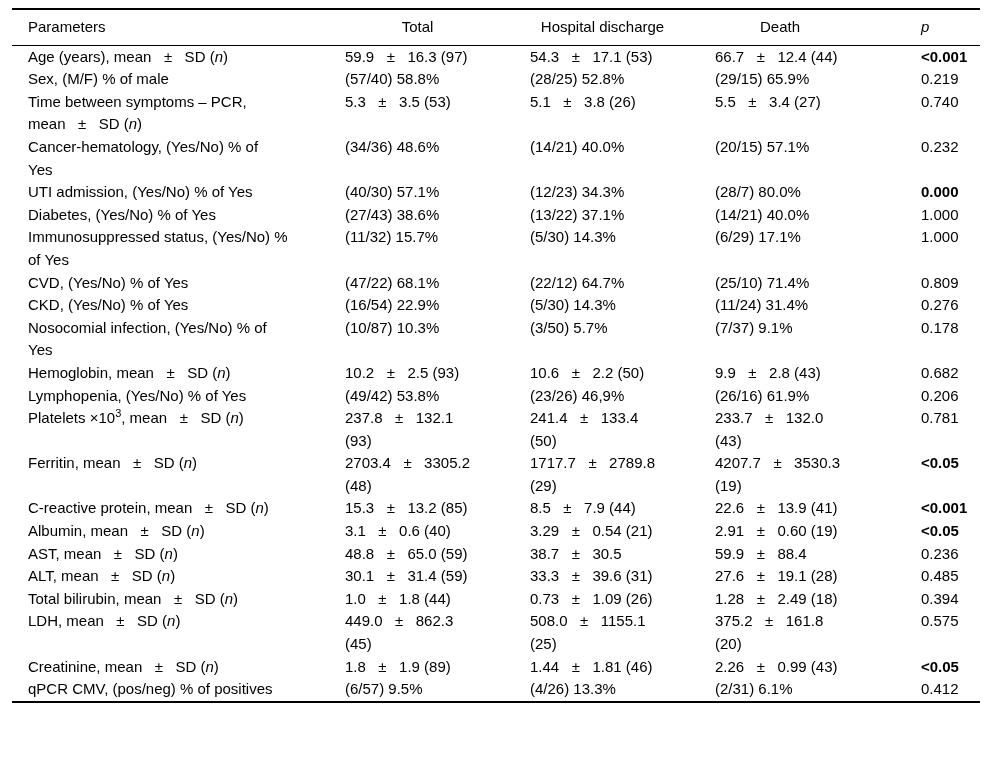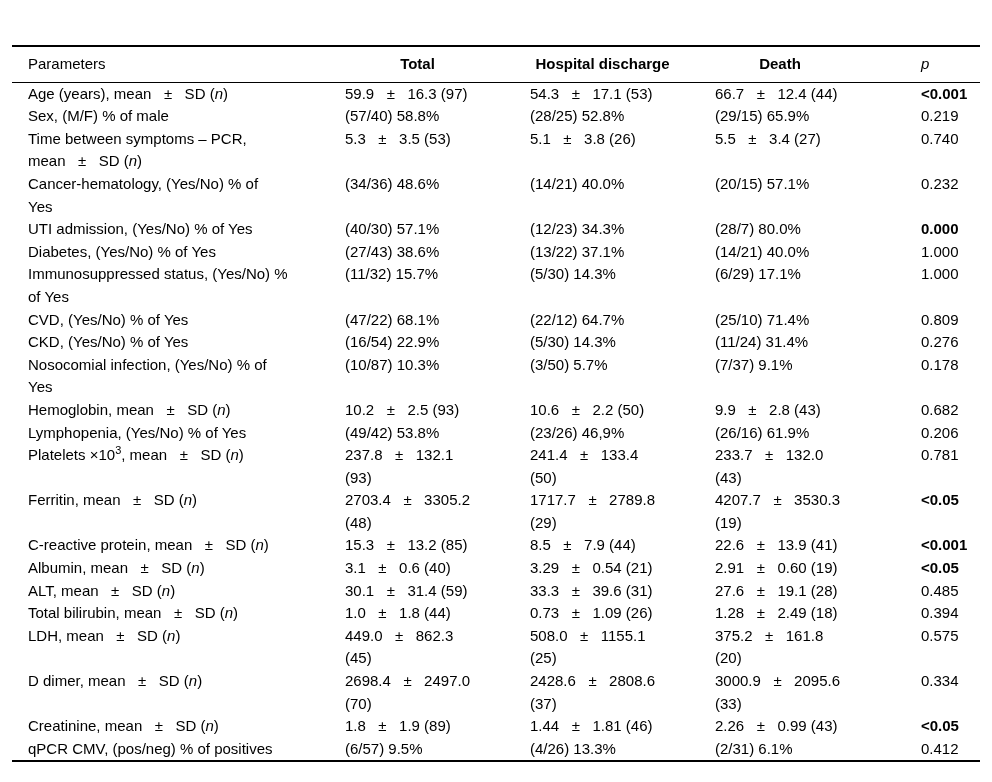--- a/index.html
+++ b/index.html
@@ -10,37 +10,36 @@
     font-family: "Liberation Sans", "DejaVu Sans", sans-serif;
     overflow: hidden;
   }
   .page { padding: 8px 12px 0 12px; }
   table.stats {
     width: 968px;
     border-collapse: collapse;
     table-layout: fixed;
     border-top: 2.5px solid #000;
     border-bottom: 2.5px solid #000;
-    margin-top: 37px;
   }
   th, td {
     font-size: 15px;
     font-weight: 400;
     text-align: left;
     vertical-align: top;
     padding: 0;
     white-space: pre-wrap;
     line-height: 22.6px;
   }
   thead th {
     border-bottom: 1.4px solid #000;
     padding-top: 6px;
     padding-bottom: 6px;
   }
-  th.center { text-align: center; padding-right: 40px; font-weight: bold; }
+  th.center { text-align: center; padding-right: 40px; }
   .italic { font-style: italic; }
   .bold { font-weight: 700; }
   .cell-param { padding-left: 16px; }
   th.cell-param { padding-left: 16px; }
   .cell-p { padding-left: 36px; }
   sup { font-size: 11px; line-height: 0; }
   i { font-style: italic; }
 </style>
 </head>
 <body>
@@ -180,20 +179,27 @@
           <td class="cell-p bold">&lt;0.001</td>
         </tr>
         <tr>
           <td class="cell-param">Albumin, mean   ±   SD (<i>n</i>)</td>
           <td class="cell-total">3.1   ±   0.6 (40)</td>
           <td class="cell-discharge">3.29   ±   0.54 (21)</td>
           <td class="cell-death">2.91   ±   0.60 (19)</td>
           <td class="cell-p bold">&lt;0.05</td>
         </tr>
         <tr>
+          <td class="cell-param">AST, mean   ±   SD (<i>n</i>)</td>
+          <td class="cell-total">48.8   ±   65.0 (59)</td>
+          <td class="cell-discharge">38.7   ±   30.5</td>
+          <td class="cell-death">59.9   ±   88.4</td>
+          <td class="cell-p">0.236</td>
+        </tr>
+        <tr>
           <td class="cell-param">ALT, mean   ±   SD (<i>n</i>)</td>
           <td class="cell-total">30.1   ±   31.4 (59)</td>
           <td class="cell-discharge">33.3   ±   39.6 (31)</td>
           <td class="cell-death">27.6   ±   19.1 (28)</td>
           <td class="cell-p">0.485</td>
         </tr>
         <tr>
           <td class="cell-param">Total bilirubin, mean   ±   SD (<i>n</i>)</td>
           <td class="cell-total">1.0   ±   1.8 (44)</td>
           <td class="cell-discharge">0.73   ±   1.09 (26)</td>
@@ -204,30 +210,20 @@
           <td class="cell-param">LDH, mean   ±   SD (<i>n</i>)</td>
           <td class="cell-total">449.0   ±   862.3
 (45)</td>
           <td class="cell-discharge">508.0   ±   1155.1
 (25)</td>
           <td class="cell-death">375.2   ±   161.8
 (20)</td>
           <td class="cell-p">0.575</td>
         </tr>
         <tr>
-          <td class="cell-param">D dimer, mean   ±   SD (<i>n</i>)</td>
-          <td class="cell-total">2698.4   ±   2497.0
-(70)</td>
-          <td class="cell-discharge">2428.6   ±   2808.6
-(37)</td>
-          <td class="cell-death">3000.9   ±   2095.6
-(33)</td>
-          <td class="cell-p">0.334</td>
-        </tr>
-        <tr>
           <td class="cell-param">Creatinine, mean   ±   SD (<i>n</i>)</td>
           <td class="cell-total">1.8   ±   1.9 (89)</td>
           <td class="cell-discharge">1.44   ±   1.81 (46)</td>
           <td class="cell-death">2.26   ±   0.99 (43)</td>
           <td class="cell-p bold">&lt;0.05</td>
         </tr>
         <tr>
           <td class="cell-param">qPCR CMV, (pos/neg) % of positives</td>
           <td class="cell-total">(6/57) 9.5%</td>
           <td class="cell-discharge">(4/26) 13.3%</td>

